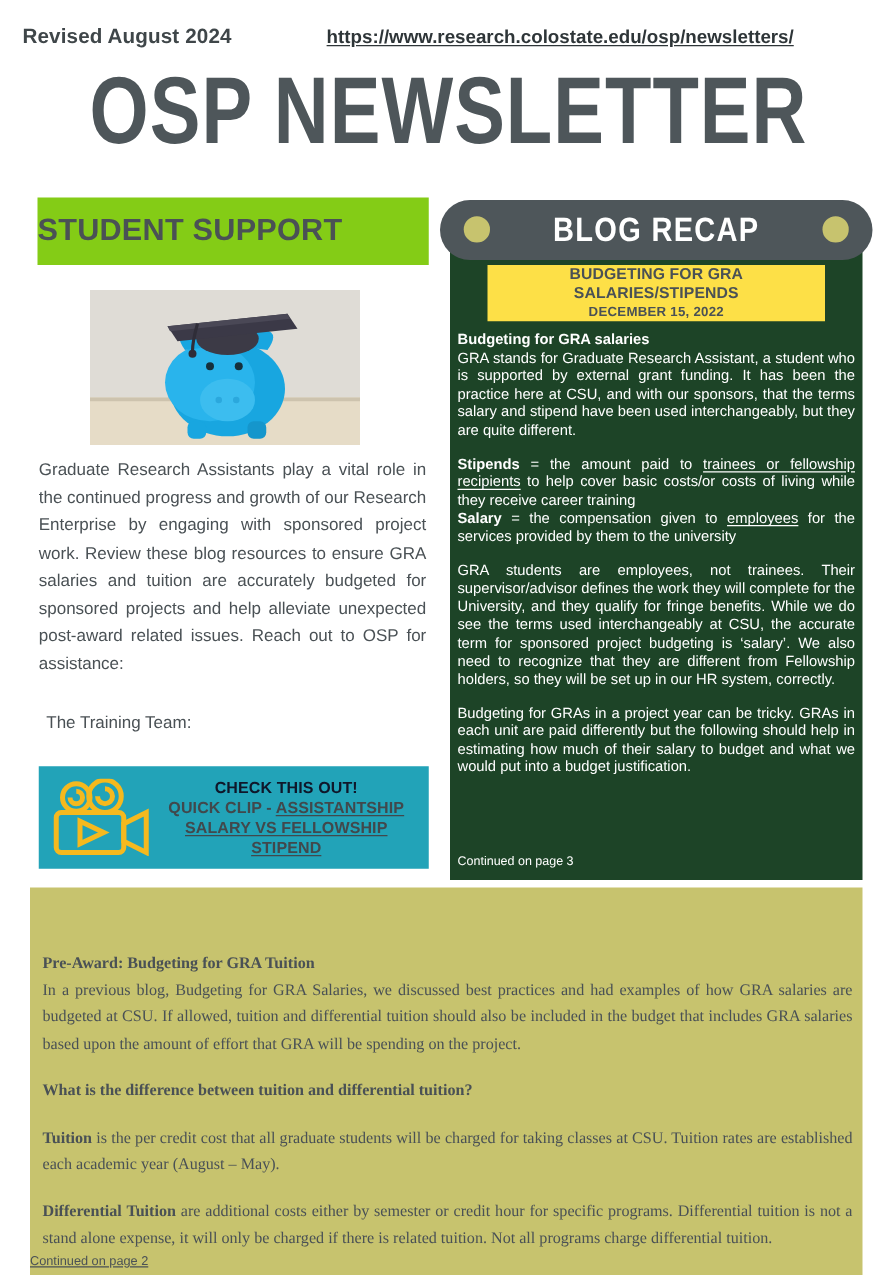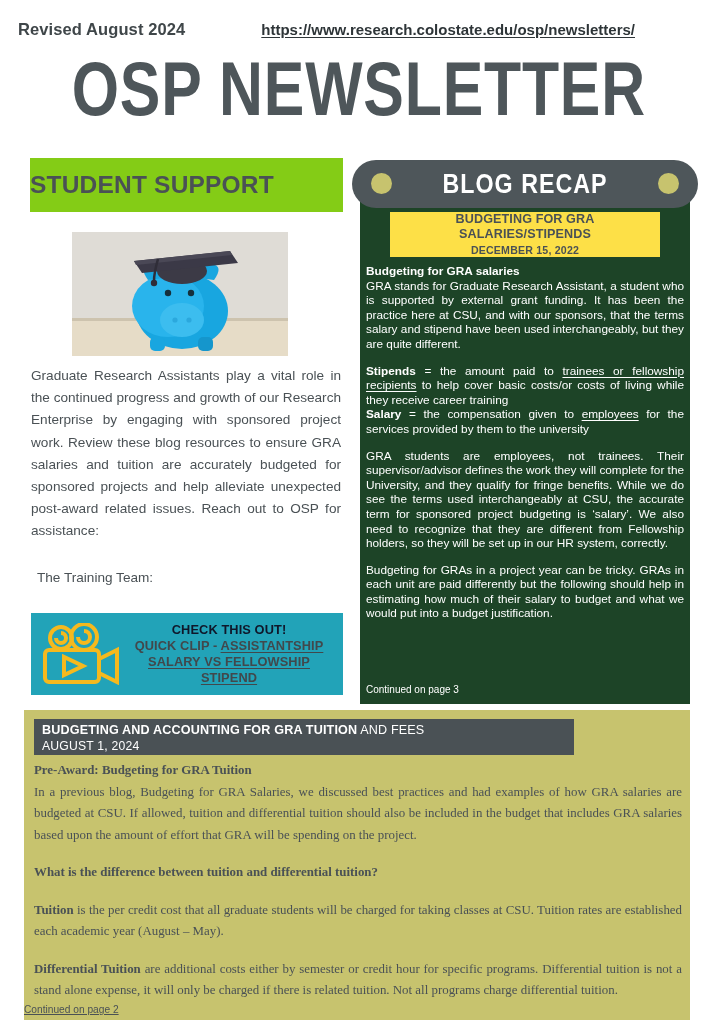--- a/index.html
+++ b/index.html
@@ -258,24 +258,20 @@
 
   <div class="blog-body">
     <p><b>Budgeting for GRA salaries</b><br><span>GRA stands for Graduate Research Assistant, a student who is supported by external grant funding. It has been the practice here at CSU, and with our sponsors, that the terms salary and stipend have been used interchangeably, but they are quite different.</span></p>
     <p><b>Stipends</b><span> = the amount paid to </span><u>trainees or fellowship recipients</u><span> to help cover basic costs/or costs of living while they receive career training</span><br><b>Salary</b><span> = the compensation given to </span><u>employees</u><span> for the services provided by them to the university</span></p>
     <p>GRA students are employees, not trainees. Their supervisor/advisor defines the work they will complete for the University, and they qualify for fringe benefits. While we do see the terms used interchangeably at CSU, the accurate term for sponsored project budgeting is ‘salary’. We also need to recognize that they are different from Fellowship holders, so they will be set up in our HR system, correctly.</p>
     <p class="tight">Budgeting for GRAs in a project year can be tricky. GRAs in each unit are paid differently but the following should help in estimating how much of their salary to budget and what we would put into a budget justification.</p>
   </div>
   <div class="blog-cont">Continued on page 3</div>
 
   <div class="tuition-section">
-    <div class="tuition-hdr">
-      <div class="l1"><b>BUDGETING AND ACCOUNTING FOR GRA TUITION</b><span> AND FEES</span></div>
-      <div class="l2">AUGUST 1, 2024</div>
-    </div>
     <div class="tuition-body">
       <p><b>Pre-Award: Budgeting for GRA Tuition</b><br><span>In a previous blog, Budgeting for GRA Salaries, we discussed best practices and had examples of how GRA salaries are budgeted at CSU. If allowed, tuition and differential tuition should also be included in the budget that includes GRA salaries based upon the amount of effort that GRA will be spending on the project.</span></p>
       <p><b>What is the difference between tuition and differential tuition?</b></p>
       <p><b>Tuition</b><span> is the per credit cost that all graduate students will be charged for taking classes at CSU. Tuition rates are established each academic year (August – May).</span></p>
       <p class="nogap"><b>Differential Tuition</b><span> are additional costs either by semester or credit hour for specific programs. Differential tuition is not a stand alone expense, it will only be charged if there is related tuition. Not all programs charge differential tuition.</span></p>
     </div>
   </div>
   <div class="tuition-cont">Continued on page 2</div>
 
 </div>

